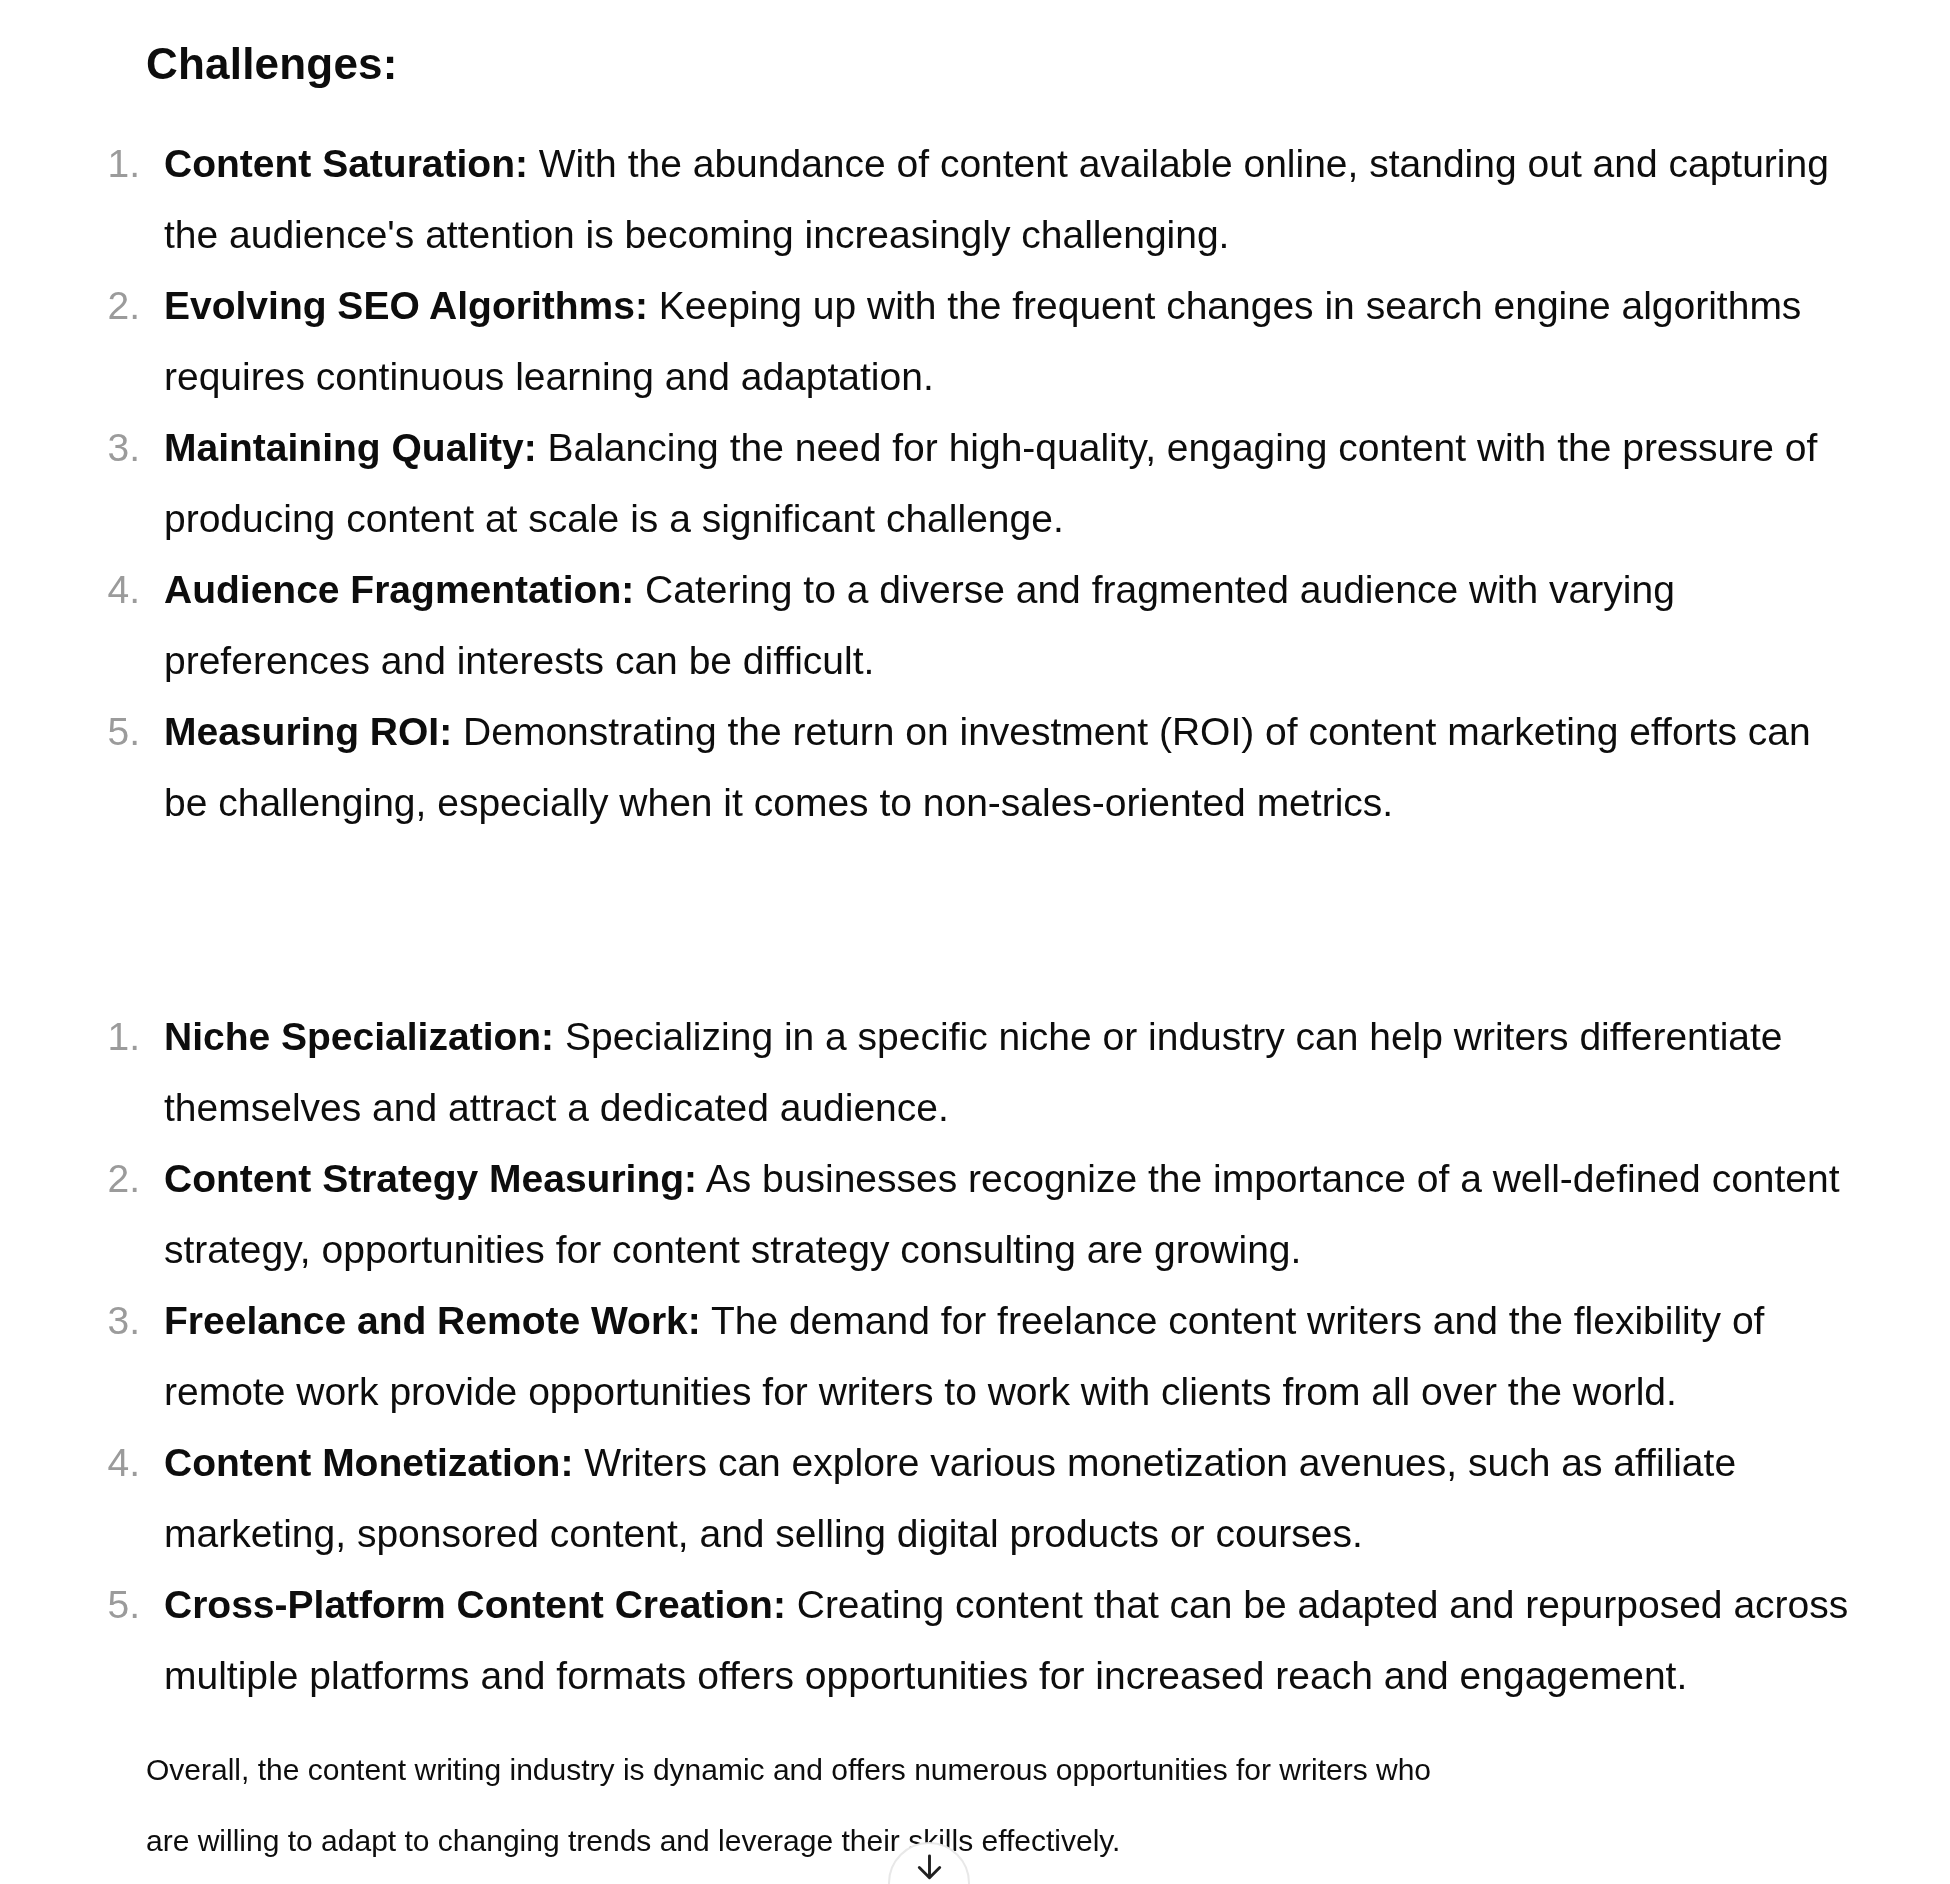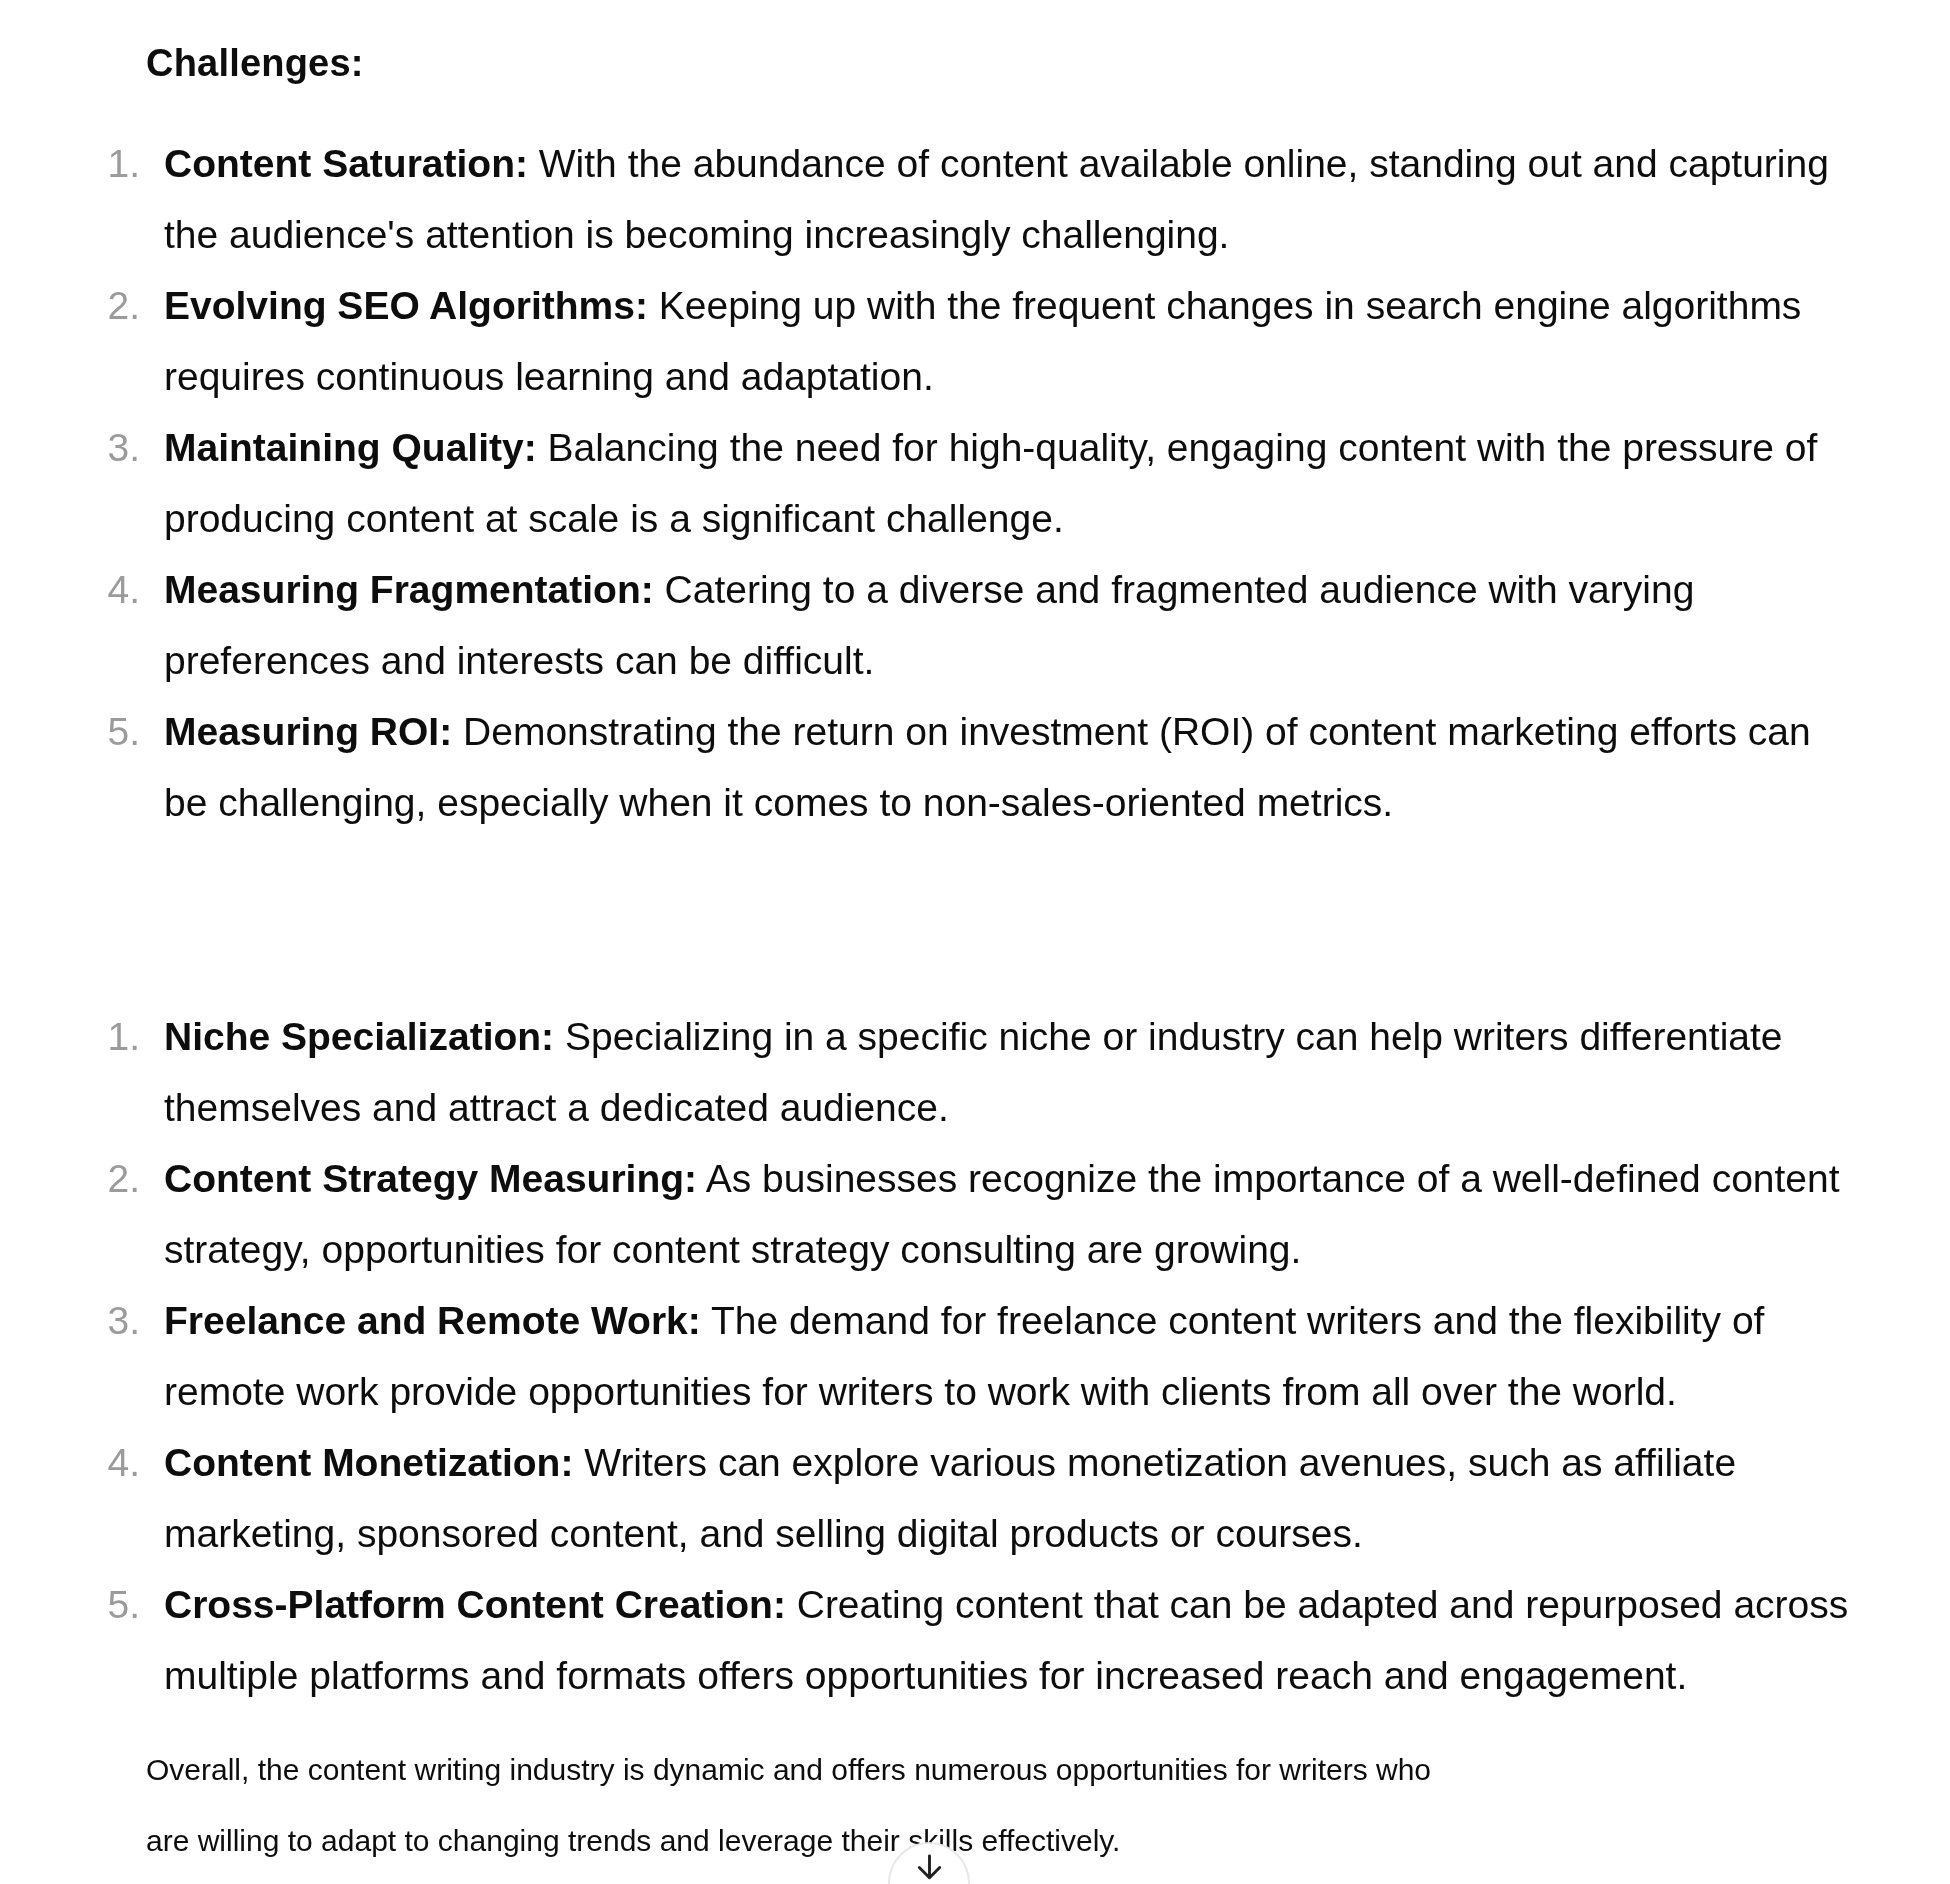--- a/index.html
+++ b/index.html
@@ -9,21 +9,21 @@
     height: 1884px;
     background: #ffffff;
     overflow: hidden;
     font-family: "Liberation Sans", "DejaVu Sans", sans-serif;
     color: #0d0d0d;
   }
   h3.section-heading {
     position: absolute;
     left: 146px;
     margin: 0;
-    font-size: 38px;
+    font-size: 44px;
     line-height: 57px;
     font-weight: 700;
     letter-spacing: 0.2px;
     white-space: nowrap;
   }
   #h-challenges { top: 35px; }
   #h-opportunities { top: 909px; }
   ol.items {
     position: absolute;
     left: 164px;
@@ -76,21 +76,21 @@
 <body>
 
 <div class="page">
 
   <h3 class="section-heading" id="h-challenges">Challenges:</h3>
 
   <ol class="items" id="list-challenges">
       <li><span class="num">1.</span><strong class="term">Content Saturation:</strong> With the abundance of content available online, standing out and capturing<br>the audience's attention is becoming increasingly challenging.</li>
       <li><span class="num">2.</span><strong class="term">Evolving SEO Algorithms:</strong> Keeping up with the frequent changes in search engine algorithms<br>requires continuous learning and adaptation.</li>
       <li><span class="num">3.</span><strong class="term">Maintaining Quality:</strong> Balancing the need for high-quality, engaging content with the pressure of<br>producing content at scale is a significant challenge.</li>
-      <li><span class="num">4.</span><strong class="term">Measuring Fragmentation:</strong> Catering to a diverse and fragmented audience with varying<br>preferences and interests can be difficult.</li>
+      <li><span class="num">4.</span><strong class="term">Audience Fragmentation:</strong> Catering to a diverse and fragmented audience with varying<br>preferences and interests can be difficult.</li>
       <li><span class="num">5.</span><strong class="term">Measuring ROI:</strong> Demonstrating the return on investment (ROI) of content marketing efforts can<br>be challenging, especially when it comes to non-sales-oriented metrics.</li>
     </ol>
 
 
   <ol class="items" id="list-opportunities">
       <li><span class="num">1.</span><strong class="term">Niche Specialization:</strong> Specializing in a specific niche or industry can help writers differentiate<br>themselves and attract a dedicated audience.</li>
       <li><span class="num">2.</span><strong class="term">Content Strategy Measuring:</strong> As businesses recognize the importance of a well-defined content<br>strategy, opportunities for content strategy consulting are growing.</li>
       <li><span class="num">3.</span><strong class="term">Freelance and Remote Work:</strong> The demand for freelance content writers and the flexibility of<br>remote work provide opportunities for writers to work with clients from all over the world.</li>
       <li><span class="num">4.</span><strong class="term">Content Monetization:</strong> Writers can explore various monetization avenues, such as affiliate<br>marketing, sponsored content, and selling digital products or courses.</li>
       <li><span class="num">5.</span><strong class="term">Cross-Platform Content Creation:</strong> Creating content that can be adapted and repurposed across<br>multiple platforms and formats offers opportunities for increased reach and engagement.</li>

